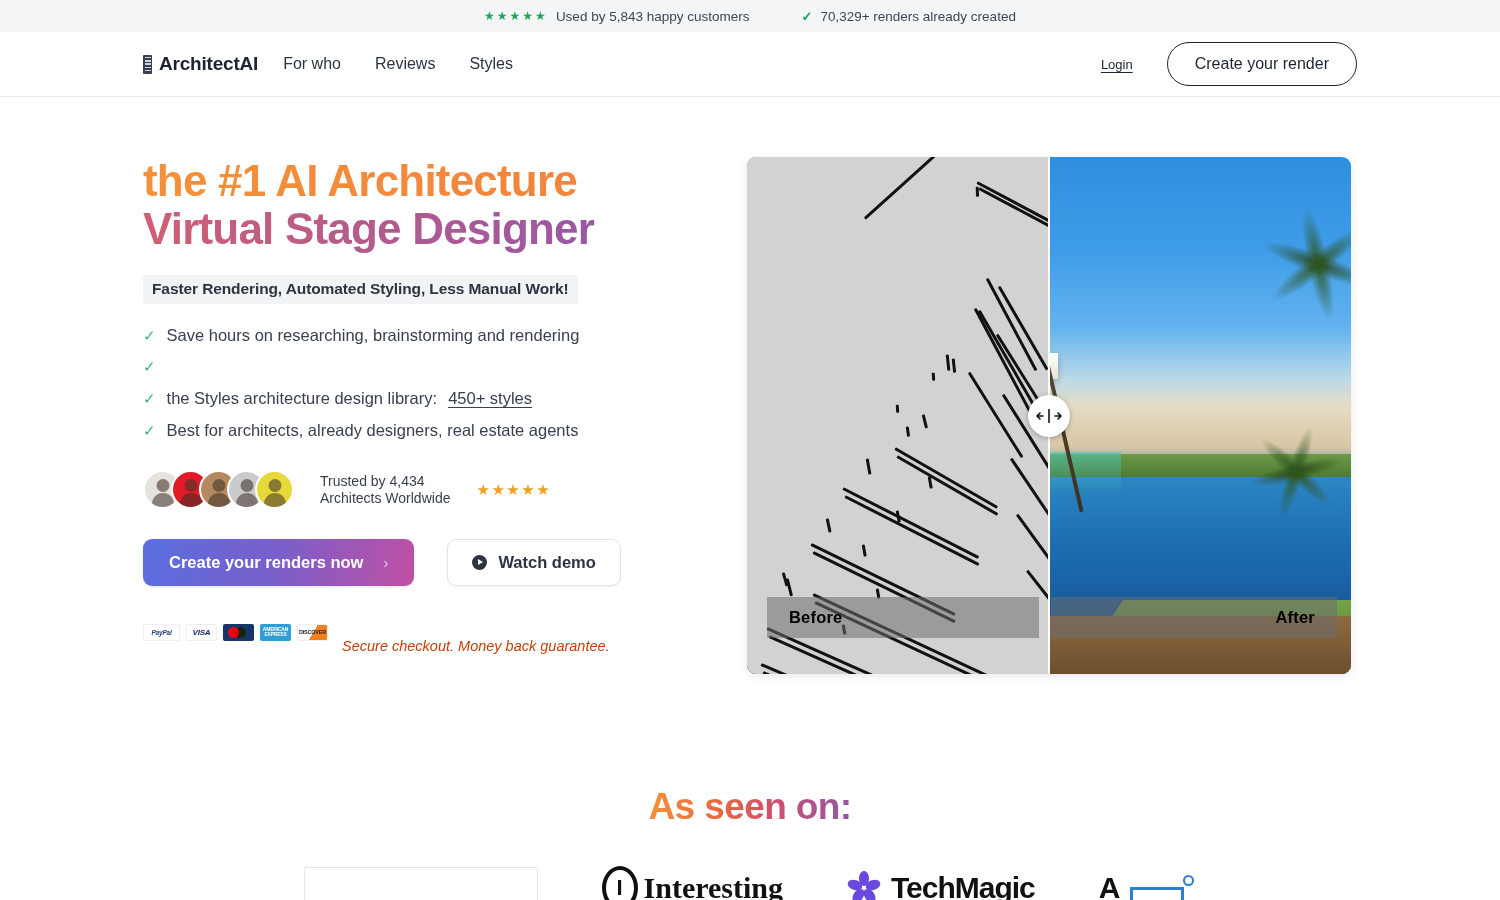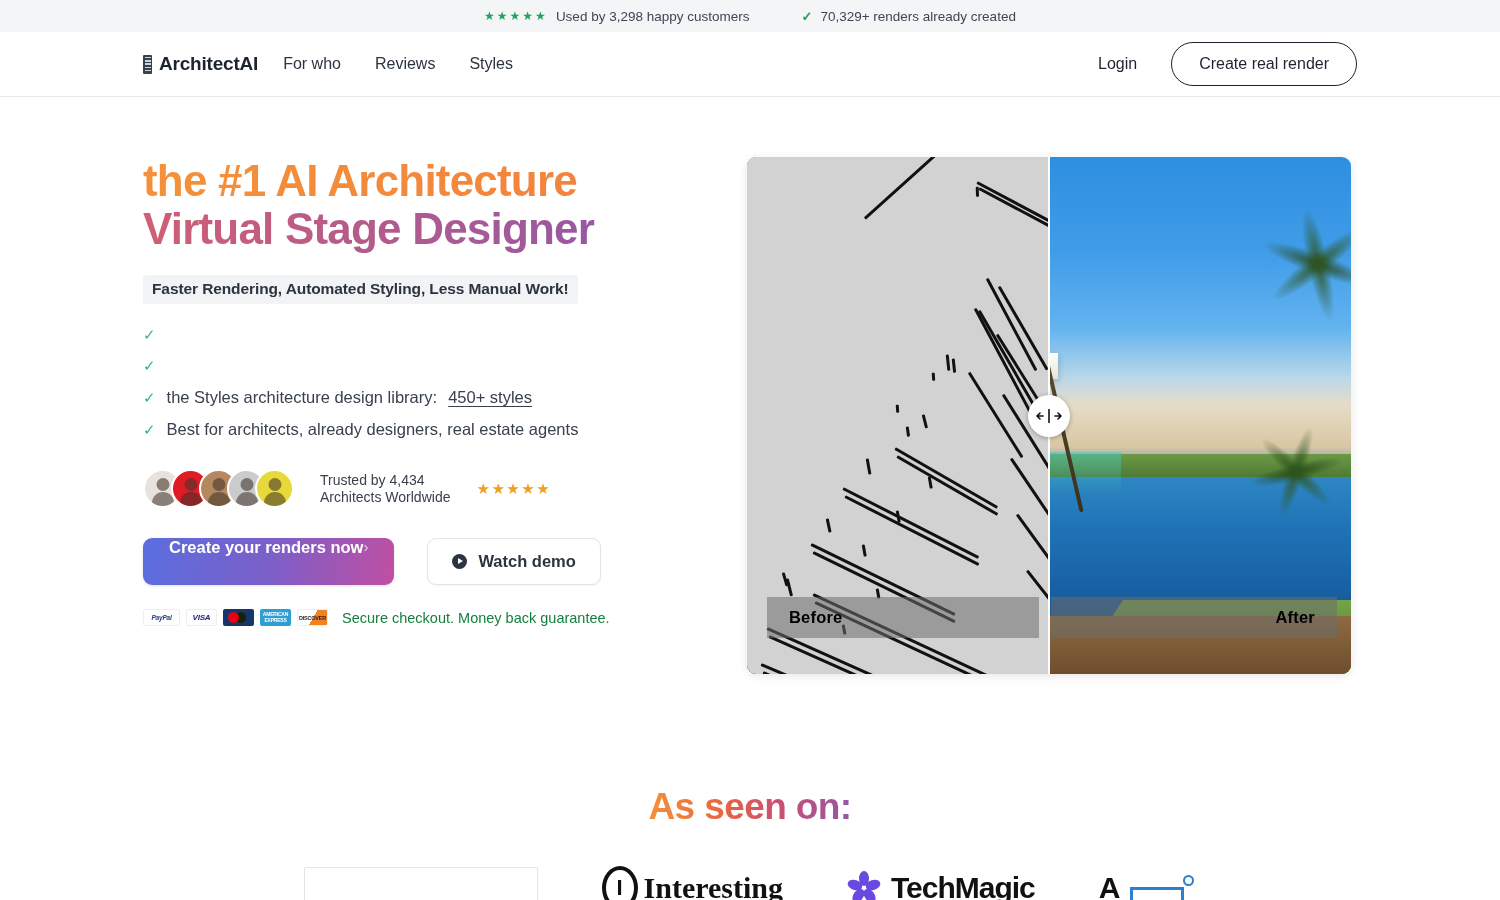--- a/index.html
+++ b/index.html
@@ -51,22 +51,22 @@
     content: "";
     position: absolute; inset: 2px 1.5px;
     background:
       repeating-linear-gradient(to bottom, #cfd4dd 0 1.4px, transparent 1.4px 3.2px);
   }
   .brand-name { font-size: 19px; font-weight: 700; color: #1d2430; letter-spacing: -0.2px; }
   .nav-links { display: flex; align-items: center; gap: 34px; }
   .nav-link { font-size: 16px; color: #2b3440; cursor: pointer; }
   .nav-right { margin-left: auto; display: flex; align-items: center; gap: 34px; }
   .login-link {
-    font-size: 16px; color: #1d2430;
-    text-underline-offset: 3px;
+    font-size: 13px; color: #1d2430;
+    text-decoration: underline; text-underline-offset: 3px;
     cursor: pointer;
   }
   .btn-outline {
     border: 1.6px solid #1d2430;
     border-radius: 999px;
     padding: 12px 27px;
     font-size: 16px;
     font-weight: 500;
     color: #1d2430;
     background: #fff;
@@ -152,21 +152,21 @@
 
   
   .cta-row { display: flex; align-items: center; gap: 33px; margin-bottom: 24px; }
   .btn-primary {
     background: linear-gradient(100deg,#5a6ee0 0%,#7b5fc9 50%,#c04fa3 100%);
     color: #fff;
     border: none;
     border-radius: 9px;
     padding: 0 26px;
     height: 47px;
-    display: flex; gap: 0;
+    display: flex; align-items: center; gap: 20px;
     font-size: 16.5px; font-weight: 700;
     cursor: pointer;
     box-shadow: 0 1px 3px rgba(0,0,0,0.12);
     white-space: nowrap;
   }
   .btn-primary .chev { opacity: 0.75; font-size: 15px; font-weight: 400; }
   .btn-secondary {
     background: #fff;
     border: 1px solid #e2e4e9;
     border-radius: 9px;
@@ -204,21 +204,21 @@
   .pm-visa { width: 31px; background: #fff; color: #1a1f71; border: 1px solid #eceef1; font-size: 8px; font-style: italic; }
   .pm-mc { width: 31px; background: #16366b; position: relative; }
   .pm-mc::before, .pm-mc::after {
     content: ""; position: absolute; top: 3px;
     width: 11px; height: 11px; border-radius: 50%;
   }
   .pm-mc::before { left: 5px; background: #eb001b; }
   .pm-mc::after { left: 12px; background: #f79e1b; mix-blend-mode: multiply; }
   .pm-amex { width: 31px; background: #2e9fd4; color: #fff; font-size: 5px; line-height: 1.1; text-align: center; }
   .pm-disc { width: 31px; background: linear-gradient(120deg,#fff 0 52%,#f48120 52% 100%); color: #231f20; font-size: 5.5px; border: 1px solid #eceef1; }
-  .pay-note { font-size: 14.5px; color: #15803d; }
+  .pay-note { font-size: 14.5px; font-style: italic; color: #c2410c; margin-top: 28px; }
 
   
   .hero-right { flex: 1; display: flex; justify-content: flex-start; }
   .ba {
     position: relative;
     width: 604px; height: 517px;
     border-radius: 9px;
     overflow: hidden;
     box-shadow: 0 2px 10px rgba(0,0,0,0.10);
     flex: none;
@@ -418,57 +418,58 @@
     width: 11px; height: 11px; border: 2.5px solid #2f7fd0; border-radius: 50%;
   }
   .logo-a { font-size: 30px; font-weight: 700; color: #111; }
 </style>
 </head>
 <body>
 
 <div class="topbar">
   <div class="topbar-item">
     <span class="stars-green">★★★★★</span>
-    <span>Used by 3,298 happy customers</span>
+    <span>Used by 5,843 happy customers</span>
   </div>
   <div class="topbar-item">
     <span class="check-green">✓</span>
     <span>70,329+ renders already created</span>
   </div>
 </div>
 
 <div class="nav">
   <div class="brand">
     <span class="brand-mark"></span>
     <span class="brand-name">ArchitectAI</span>
   </div>
   <div class="nav-links">
     <span class="nav-link">For who</span>
     <span class="nav-link">Reviews</span>
     <span class="nav-link">Styles</span>
   </div>
   <div class="nav-right">
     <span class="login-link">Login</span>
-    <button class="btn-outline">Create real render</button>
+    <button class="btn-outline">Create your render</button>
   </div>
 </div>
 
 <div class="hero">
 
   <div class="hero-left">
     <h1 class="headline">
       <span class="ln g1">the #1 AI Architecture</span>
       <span class="ln g3">Virtual Stage Designer</span>
     </h1>
 
     <div class="subhead">Faster Rendering, Automated Styling, Less Manual Work!</div>
 
     <ul class="bullets">
       <li class="bullet">
         <span class="tick">✓</span>
+        <span>Save hours on researching, brainstorming and rendering</span>
       </li>
       <li class="bullet">
         <span class="tick">✓</span>
       </li>
       <li class="bullet">
         <span class="tick">✓</span>
         <span>the Styles architecture design library: </span>
         <span class="bullet-link">450+ styles</span>
       </li>
       <li class="bullet">

